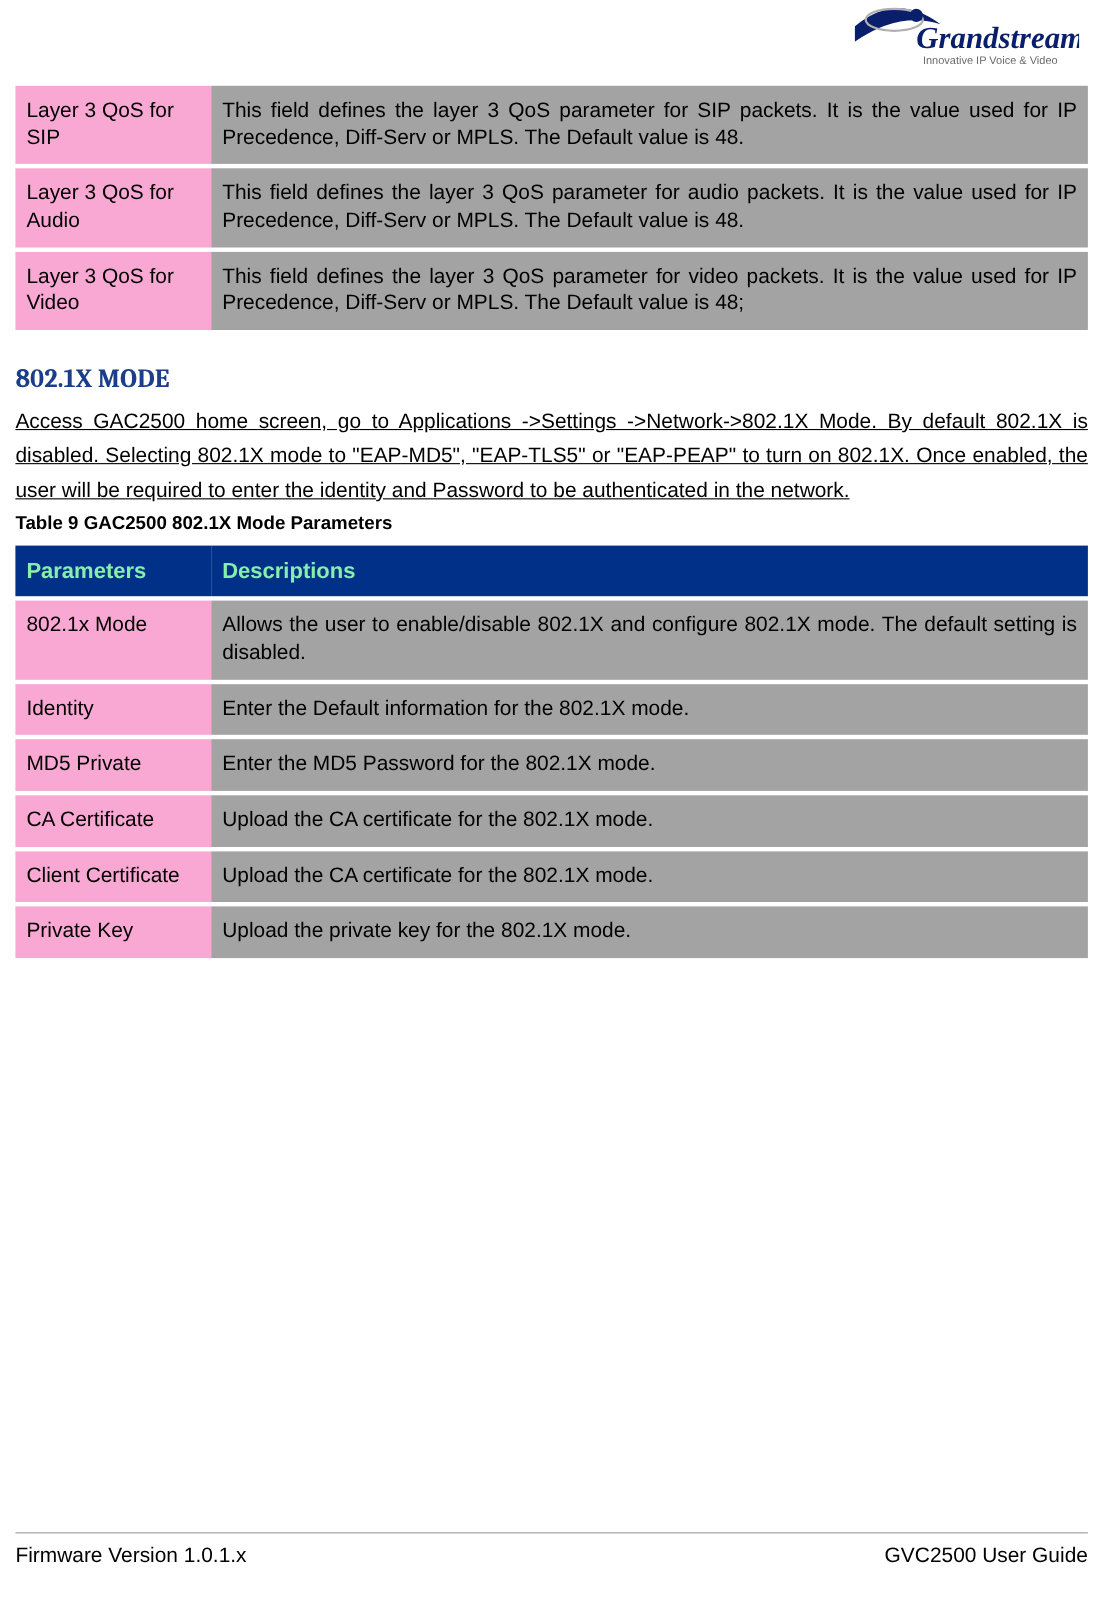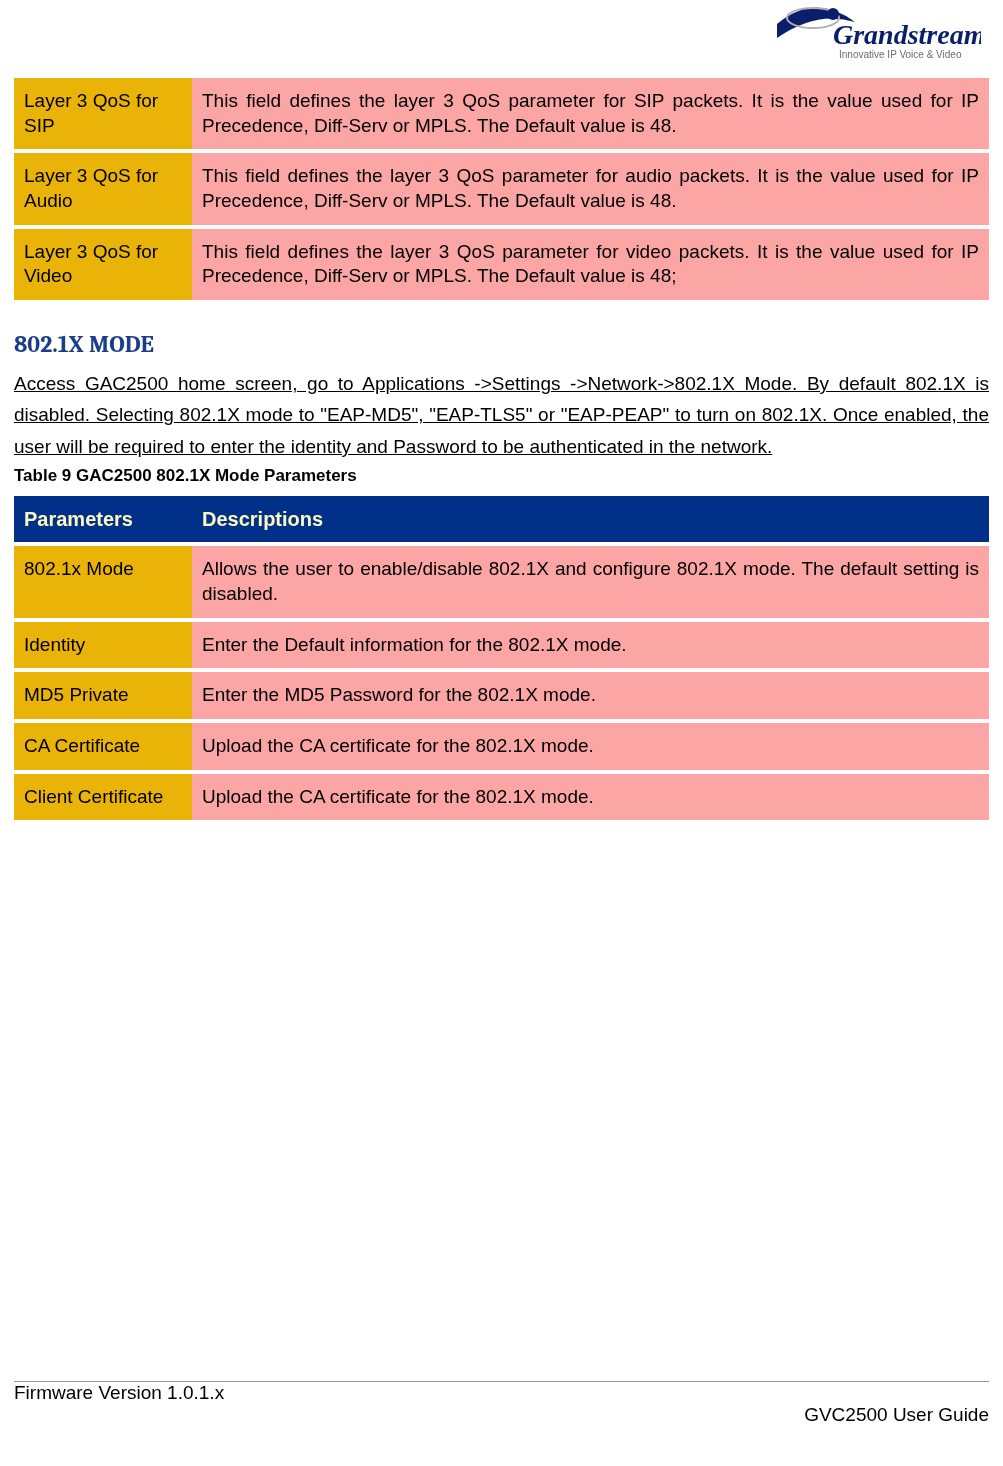--- a/index.html
+++ b/index.html
@@ -31,30 +31,30 @@
     table.params {
       width: 100%;
       border-collapse: separate;
       border-spacing: 0 4px;
       font-size: 19px;
       line-height: 1.3;
     }
     table.params td {
       padding: 11px 10px 11px 10px;
       vertical-align: top;
-      background: #fca5a5;
+      background: #a3a3a3;
     }
     table.params td.param-label {
       width: 178px;
-      background: #eab308;
+      background: #f9a8d4;
     }
     table.params th {
       text-align: left;
       font-weight: bold;
-      color: #fef9c3;
+      color: #86efac;
       background: #003087;
       padding: 10px 10px 10px 10px;
       font-size: 20px;
     }
     table.params th.param-label { width: 178px; }
     .desc-justify { text-align: justify; }
     h2.section {
       color: #1a3e8a;
       font-family: "Cambria", "Georgia", serif;
       font-weight: bold;
@@ -74,23 +74,23 @@
       font-weight: bold;
       text-align: left;
       margin: 4px 0 6px 0;
     }
     .footer {
       position: absolute;
       bottom: 40px;
       left: 14px;
       right: 14px;
       border-top: 1px solid #999;
+      padding-top: 10px;
       display: flex;
       font-size: 19px;
-      flex-direction: column;
     }
     .footer .fleft   { flex: 1; text-align: left; }
     .footer .fcenter { flex: 1; text-align: right; }
     .footer .fright  { flex: 1; text-align: right; }
   </style>
 </head>
 <body>
 
 <div class="page">
 
@@ -154,20 +154,24 @@
           <td>Enter the MD5 Password for the 802.1X mode.</td>
         </tr>
         <tr>
           <td class="param-label">CA Certificate</td>
           <td>Upload the CA certificate for the 802.1X mode.</td>
         </tr>
         <tr>
           <td class="param-label">Client Certificate</td>
           <td>Upload the CA certificate for the 802.1X mode.</td>
         </tr>
+        <tr>
+          <td class="param-label">Private Key</td>
+          <td>Upload the private key for the 802.1X mode.</td>
+        </tr>
       </tbody>
     </table>
 
   </div>
 
   <div class="footer">
     <div class="fleft">Firmware Version 1.0.1.x</div>
     <div class="fcenter">GVC2500 User Guide</div>
   </div>
 

